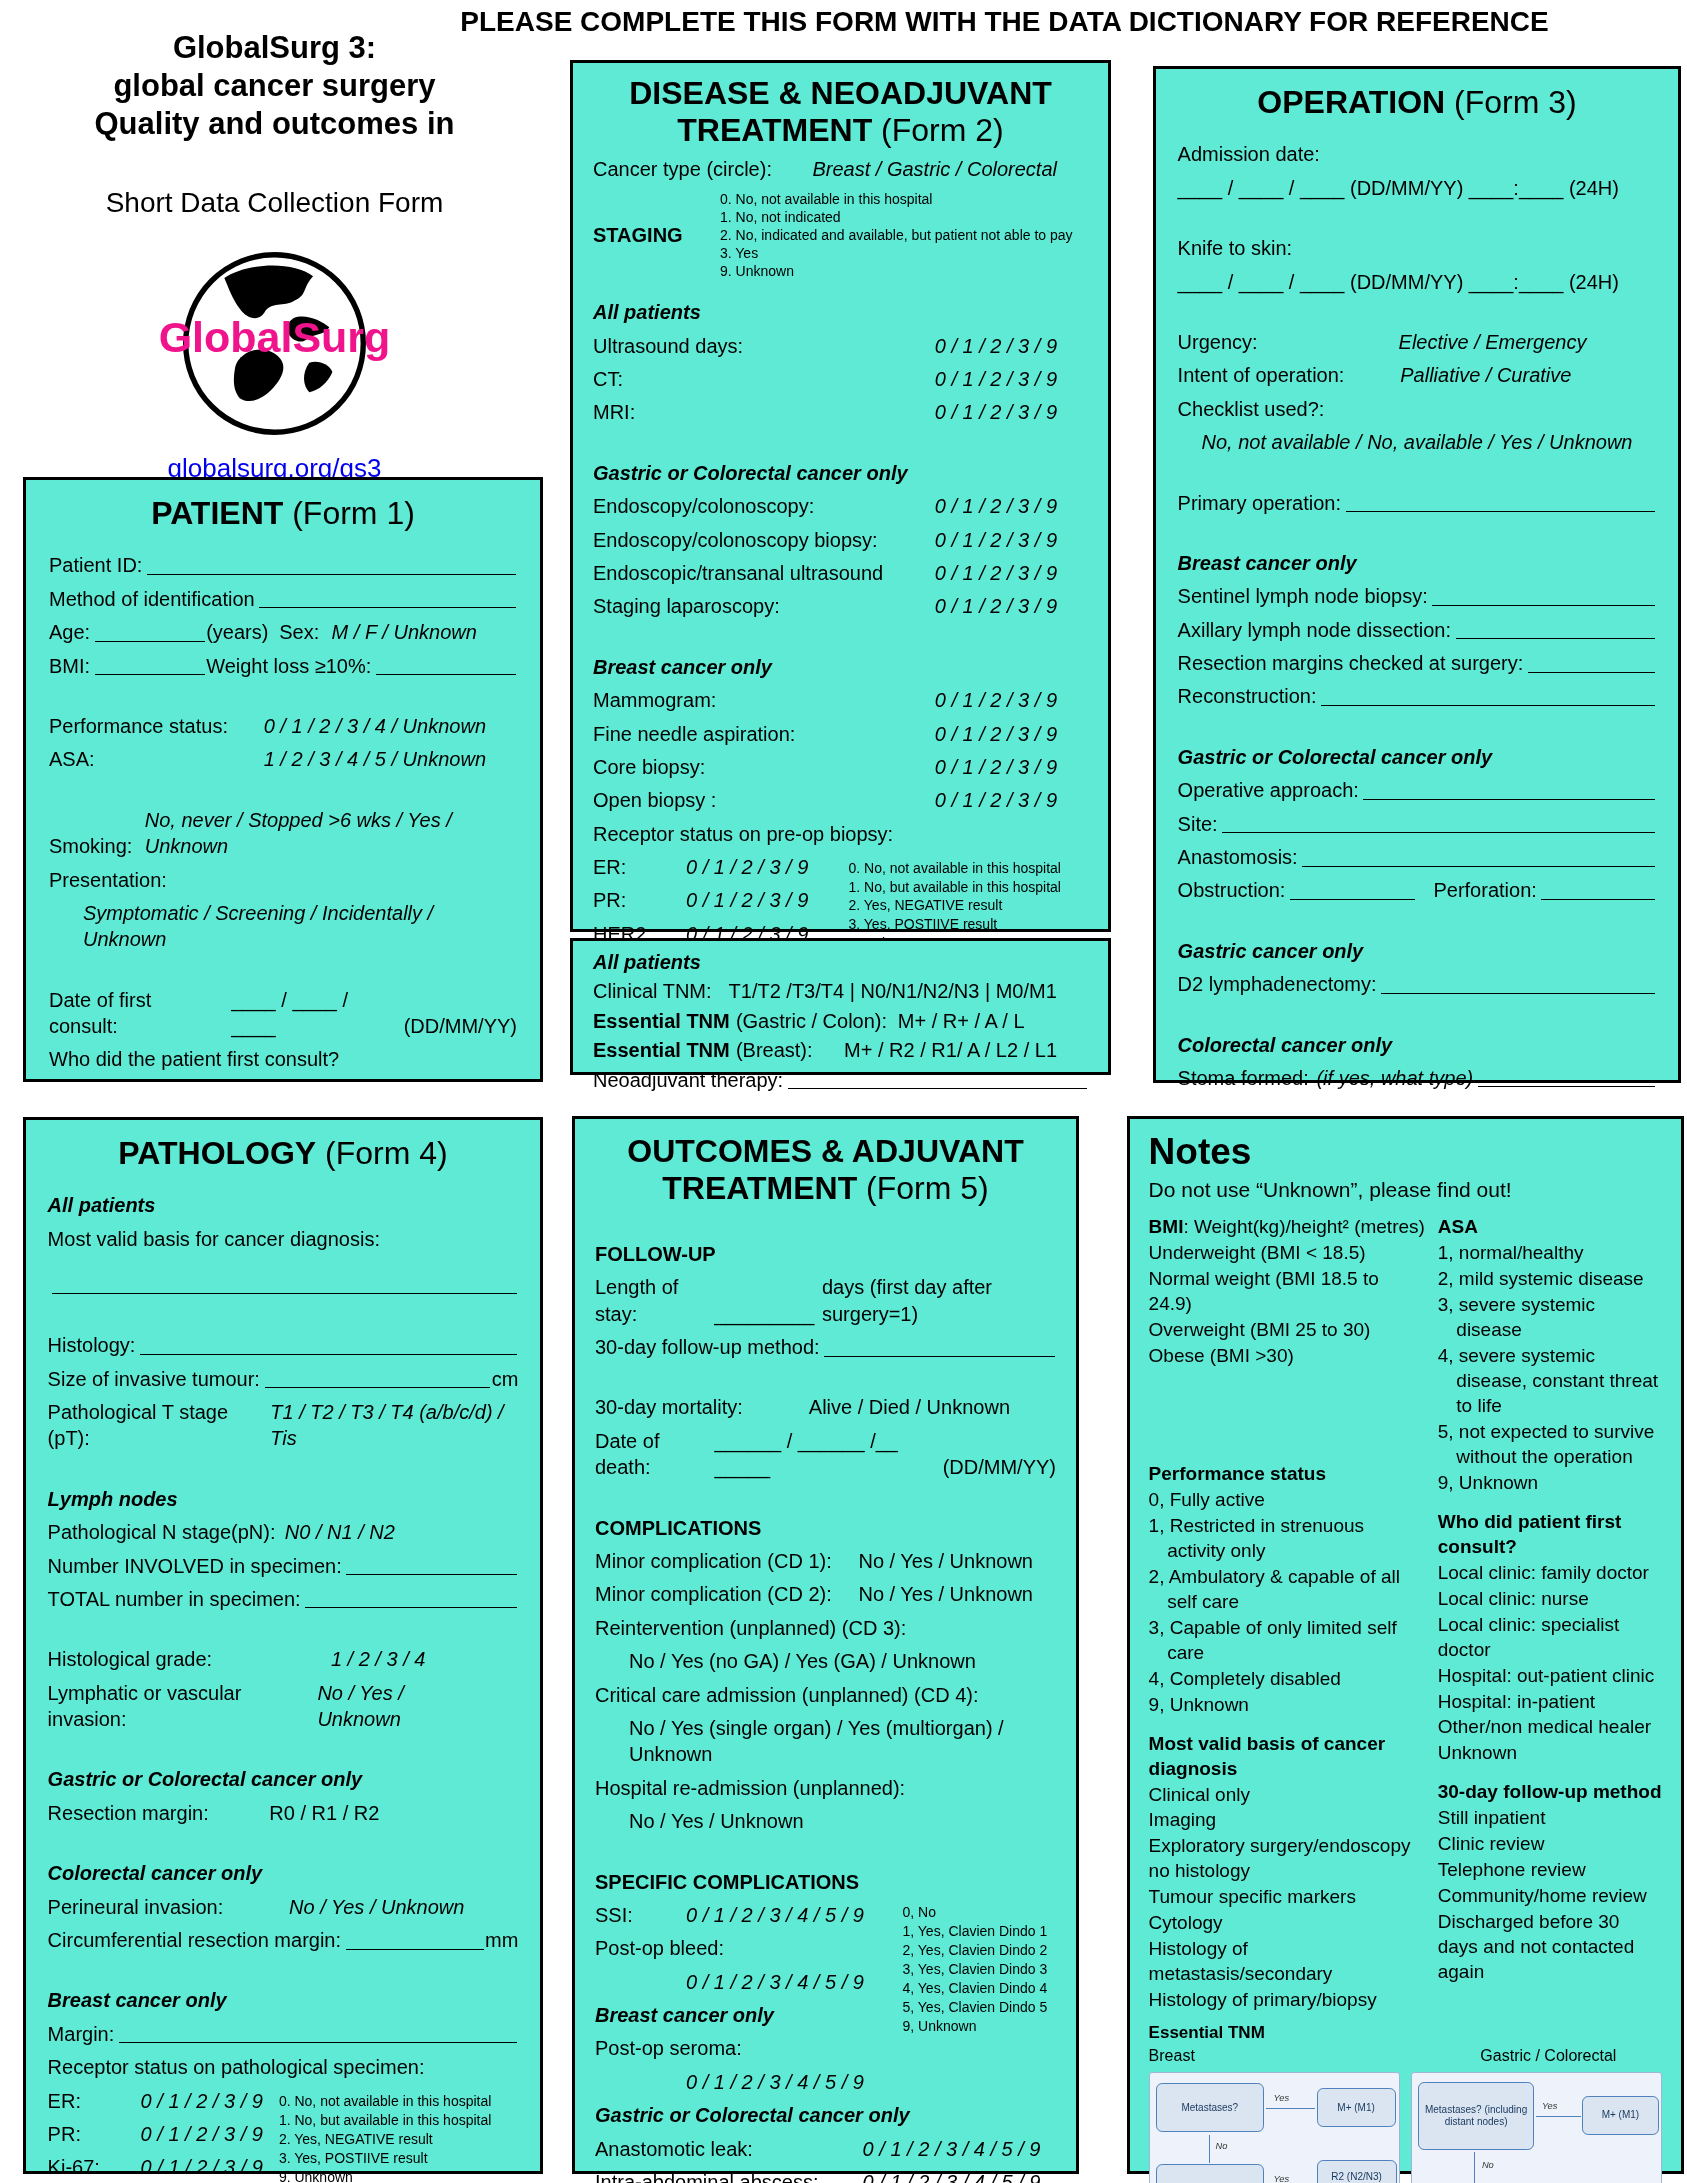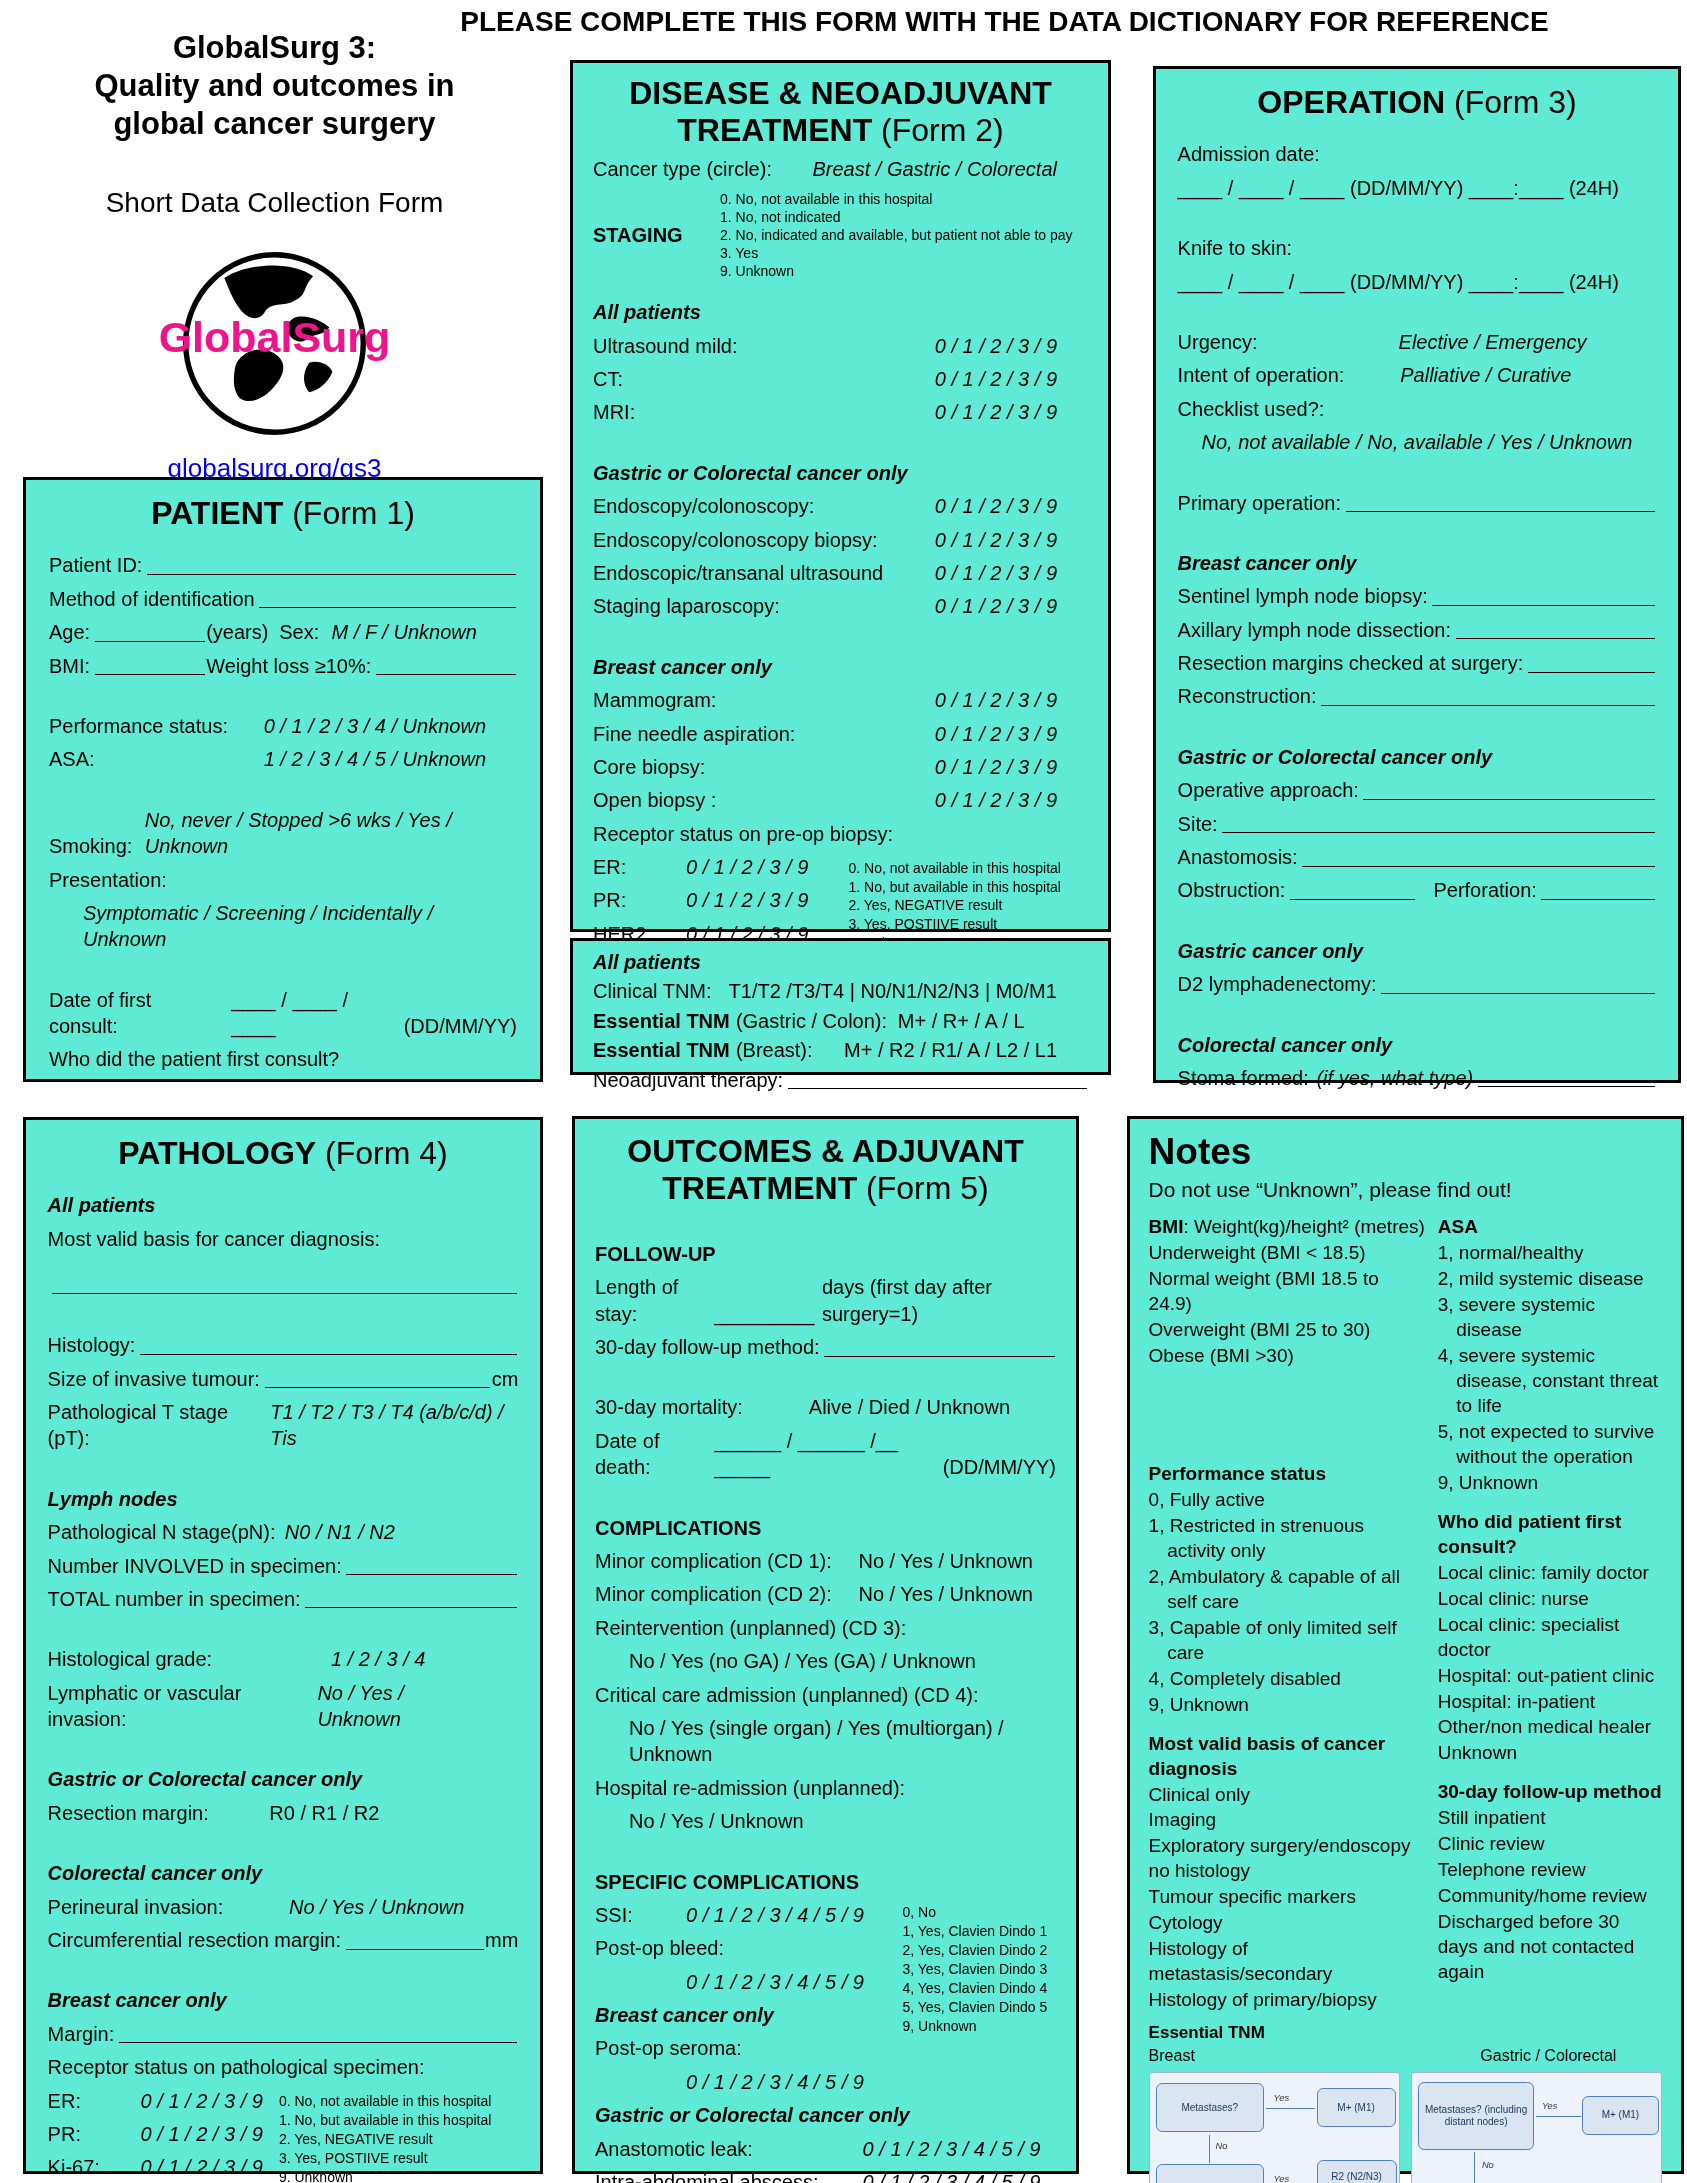--- a/index.html
+++ b/index.html
@@ -51,22 +51,22 @@
   .tag{position:absolute;font-size:9.3px;font-style:italic;color:#333;}
 </style>
 </head>
 <body>
 
 <div id="hdr">PLEASE COMPLETE THIS FORM WITH THE DATA DICTIONARY FOR REFERENCE</div>
 
 <div id="mast">
   <div class="t">
     <div>GlobalSurg 3:</div>
+    <div>global cancer surgery</div>
     <div>Quality and outcomes in</div>
-    <div>global cancer surgery</div>
   </div>
   <div class="st">Short Data Collection Form</div>
   <div id="logo">
     <svg width="193" height="193" viewBox="0 0 250 250">
       <circle cx="125" cy="125" r="115" fill="none" stroke="#000" stroke-width="7"></circle>
       <path d="M60 40 C90 20 150 18 175 38 C160 55 168 62 150 70 C138 78 120 70 112 85 C104 98 88 92 80 80 C70 66 66 54 60 40 Z" fill="#000"></path>
       <path d="M150 92 C165 86 185 95 196 104 C190 115 175 112 166 120 C158 126 146 120 142 110 C140 102 144 96 150 92 Z" fill="#000"></path>
       <path d="M85 140 C100 128 122 132 132 144 C142 156 134 172 120 186 C108 198 92 204 80 196 C70 184 72 168 74 156 C76 148 80 144 85 140 Z" fill="#000"></path>
       <path d="M170 150 C182 146 196 152 200 162 C194 176 182 186 170 188 C162 180 160 164 170 150 Z" fill="#000"></path>
     </svg>
@@ -154,21 +154,21 @@
       <div>1. No, not indicated</div>
       <div>2. No, indicated and available, but patient not able to pay</div>
       <div>3. Yes</div>
       <div>9. Unknown</div>
     </div>
   </div>
   <div class="row m">
       <span class="sec">All patients</span>
     </div>
   <div class="row">
-    <span>Ultrasound mild:</span>
+    <span>Ultrasound days:</span>
       <span class="opt push">0  /  1  /  2   /  3  /  9</span>
   </div>
   <div class="row">
     <span>CT:</span>
       <span class="opt push">0  /  1  /  2   /  3  /  9</span>
   </div>
   <div class="row">
     <span>MRI:</span>
       <span class="opt push">0  /  1  /  2   /  3  /  9</span>
   </div>

